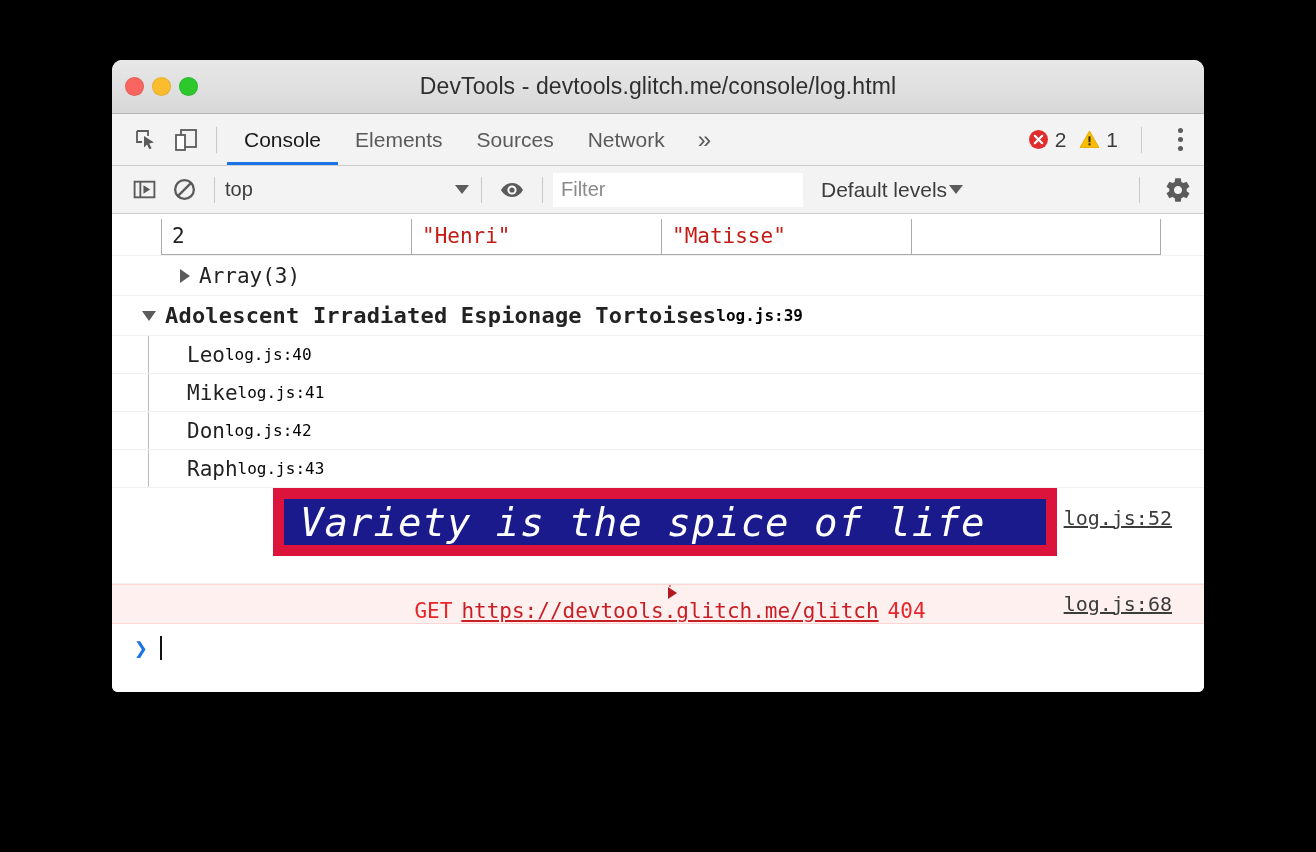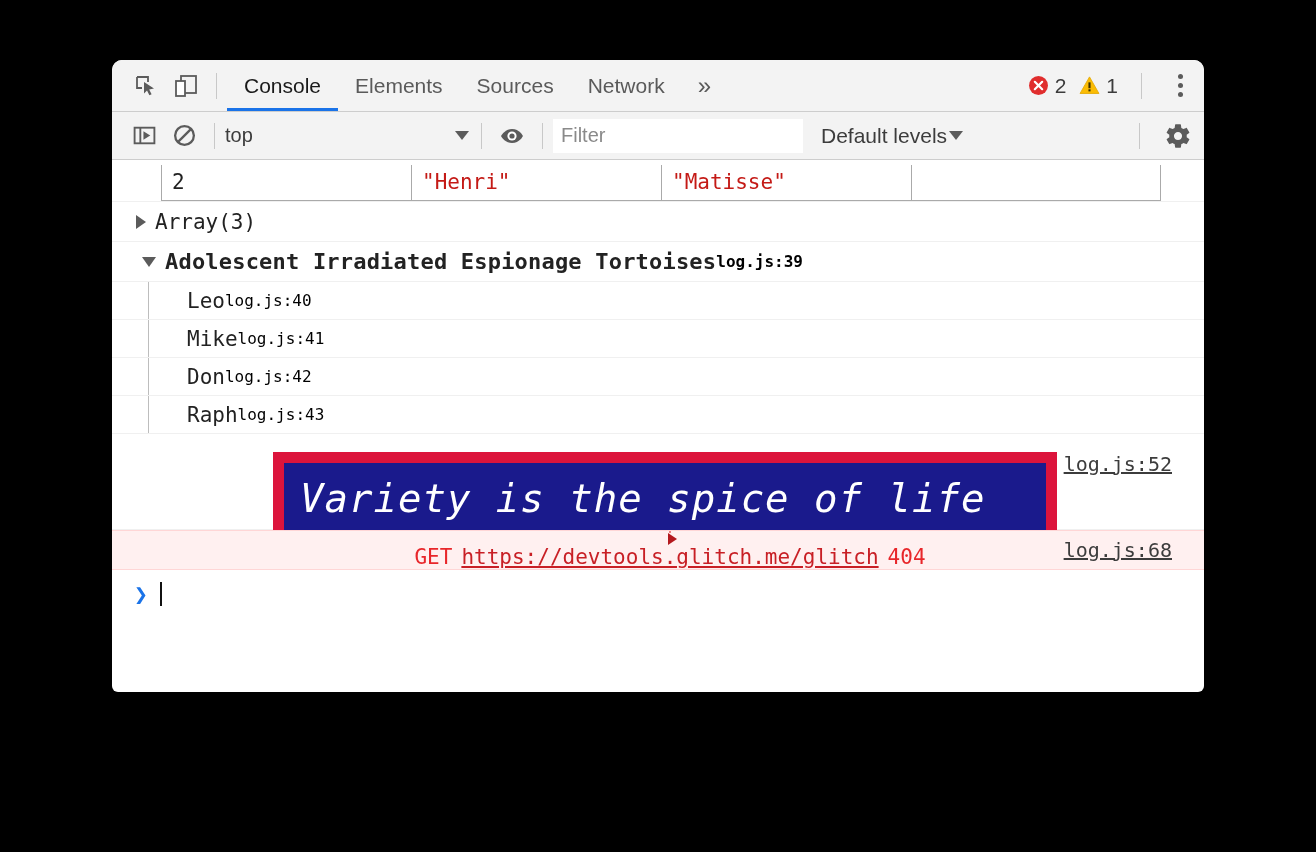--- a/index.html
+++ b/index.html
@@ -224,21 +224,21 @@
     vertical-align: middle;
     box-sizing: border-box;
   }
   .ctable td.idx { color: #222222; width: 250px; }
   .ctable td.str { color: #c41a16; width: 250px; }
   .ctable td.empty { width: 249px; }
 
   
   .arr-row {
     height: 40px;
-    padding-left: 24px;
+    padding-left: 68px;
     display: flex;
     align-items: center;
     border-bottom: 1px solid #f0f0f0;
     box-sizing: border-box;
   }
   .tri {
     width: 0; height: 0;
     border-top: 7px solid transparent;
     border-bottom: 7px solid transparent;
     border-left: 10px solid #5b5b5b;
@@ -295,23 +295,23 @@
   
   .styled-row {
     height: 96px;
     position: relative;
     border-bottom: 1px solid #f0f0f0;
     box-sizing: border-box;
   }
   .styled-box {
     position: absolute;
     left: 161px;
-    top: 18px;
+    top: 0;
     width: 784px;
-    height: 92px;
+    height: 68px;
     box-sizing: border-box;
     display: flex;
     align-items: center;
     justify-content: center;
   }
   .styled-inner {
     width: 100%;
     height: 100%;
     display: flex;
     align-items: center;
@@ -398,20 +398,28 @@
     height: 24px;
     background: #111111;
   }
 </style>
 </head>
 <body>
 
 <div id="stage">
   <div id="window">
 
+    <div class="titlebar">
+      <div class="lights">
+        <div class="light red"></div>
+        <div class="light yellow"></div>
+        <div class="light green"></div>
+      </div>
+      <div class="window-title">DevTools - devtools.glitch.me/console/log.html</div>
+    </div>
 
     <div class="tabbar">
 
       <div class="toolicon">
         <svg width="24" height="24" viewBox="0 0 24 24">
           <path d="M3 3 H14 V8" fill="none" stroke="#5b5b5b" stroke-width="1.8"></path>
           <path d="M3 3 V14 H8" fill="none" stroke="#5b5b5b" stroke-width="1.8"></path>
           <path d="M10 8 L20 14.5 L15.2 15.4 L17.6 20.2 L15.4 21.2 L13 16.4 L10 19.6 Z" fill="#5b5b5b"></path>
         </svg>
       </div>

